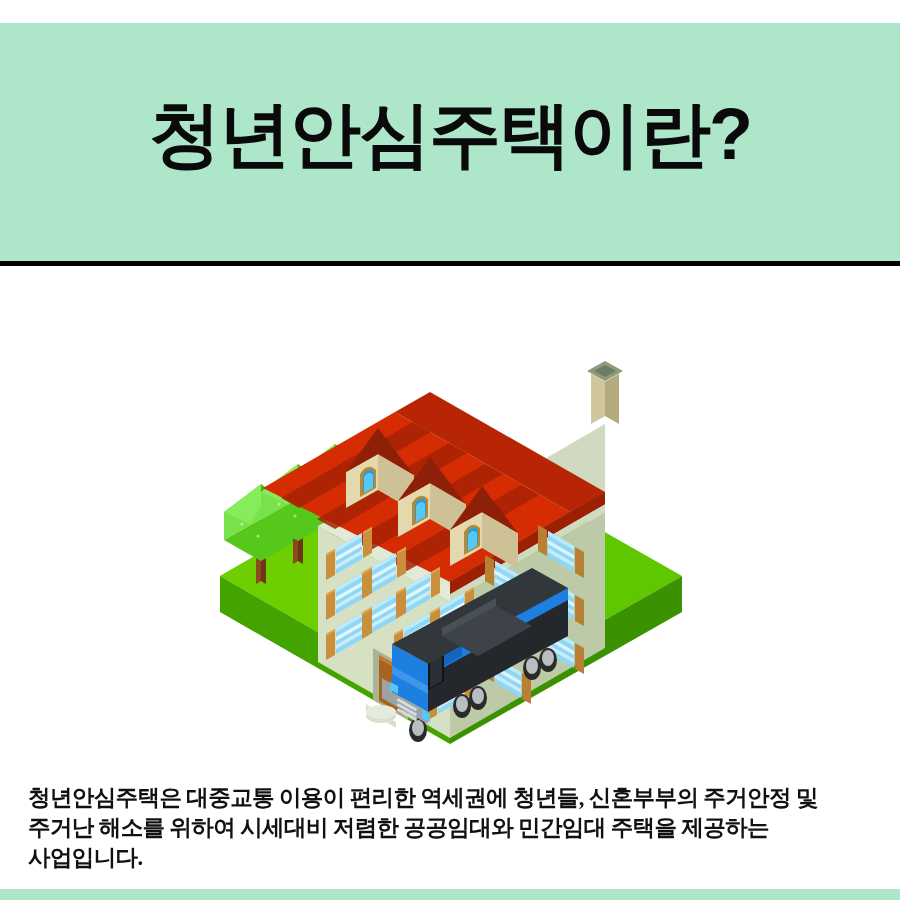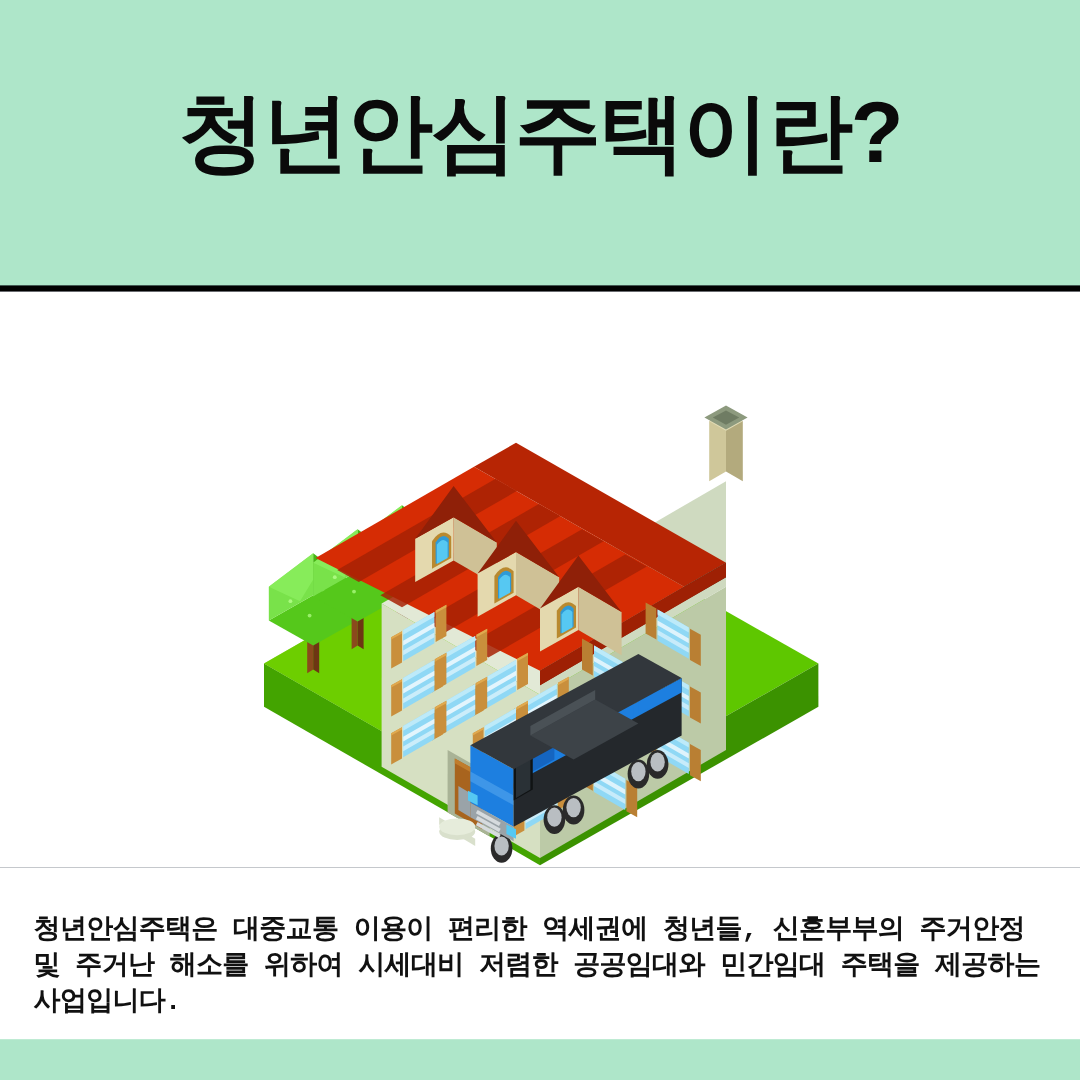--- a/index.html
+++ b/index.html
@@ -7,22 +7,22 @@
   body{
     width:900px;height:900px;
     background:#ffffff;
     font-family:"Liberation Sans","DejaVu Sans",sans-serif;
     overflow:hidden;
     position:relative;
   }
   #card{
     position:absolute;inset:0;
     width:900px;height:728px;
-    background:#0f172a;
-    display:flex;flex-direction:column;
+    background:#fde047;
+    display:flex;flex-direction:column;margin-top:23px;
   }
 
   
   .header{
     position:absolute;left:0;top:0;width:900px;height:238px;
     background:#aee6c9;
     display:flex;align-items:center;justify-content:center;
   }
   .header-title{
     font-size:72px;
@@ -56,21 +56,21 @@
     background:#ffffff;
   }
   .body-text{
     position:absolute;left:28px;top:14px;width:848px;
     font-size:22.5px;
     font-weight:700;
     line-height:30px;
     color:#111111;
     letter-spacing:-0.6px;
     word-break:keep-all;
-    font-family:Liberation Mono, monospace;
+    font-family:Liberation Serif, serif;
   }
 
   
   .footer{
     position:absolute;left:0;top:866px;width:900px;height:34px;
     background:#aee6c9;
   }
 </style>
 </head>
 <body>

